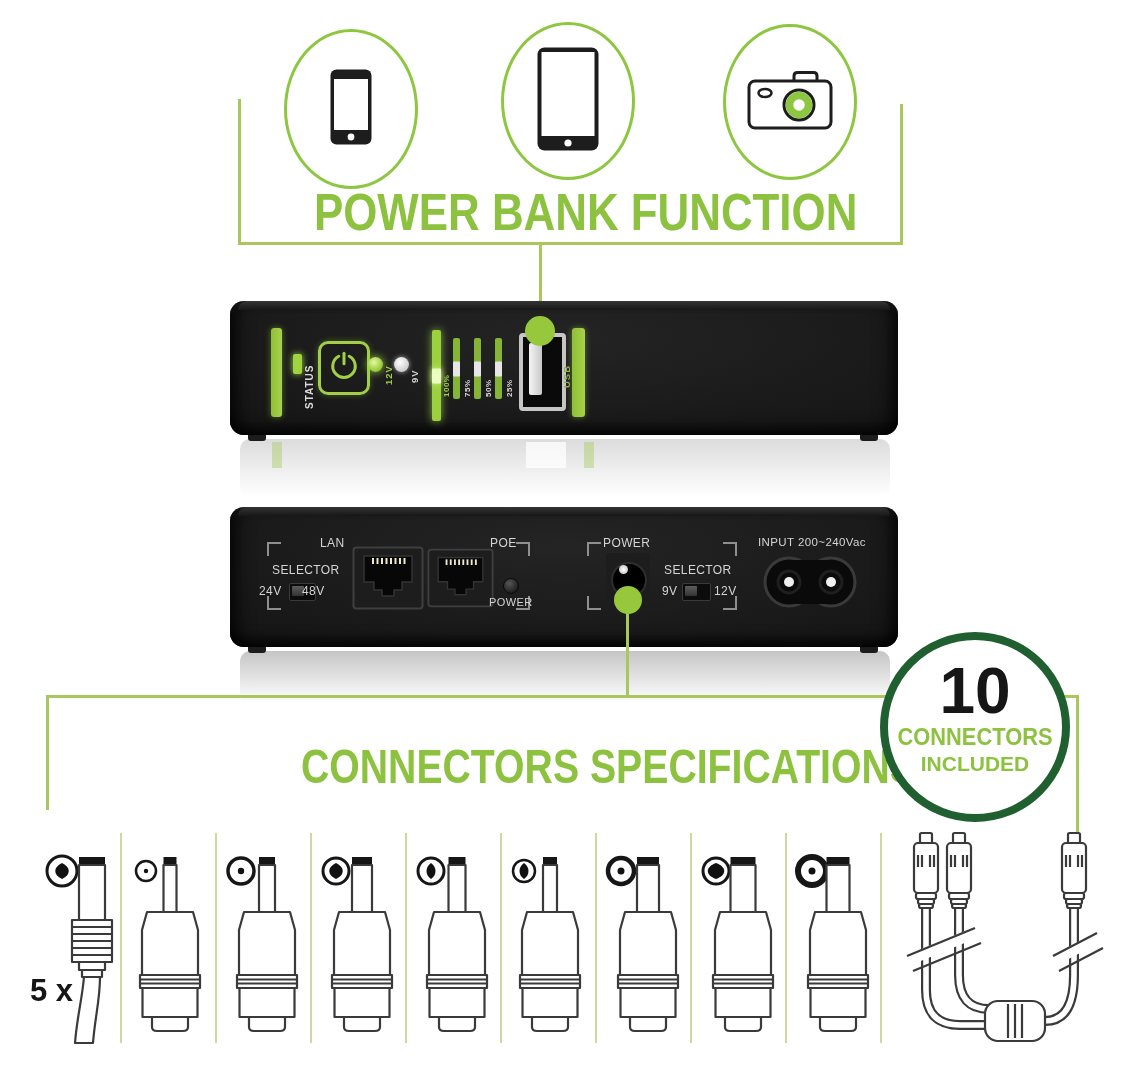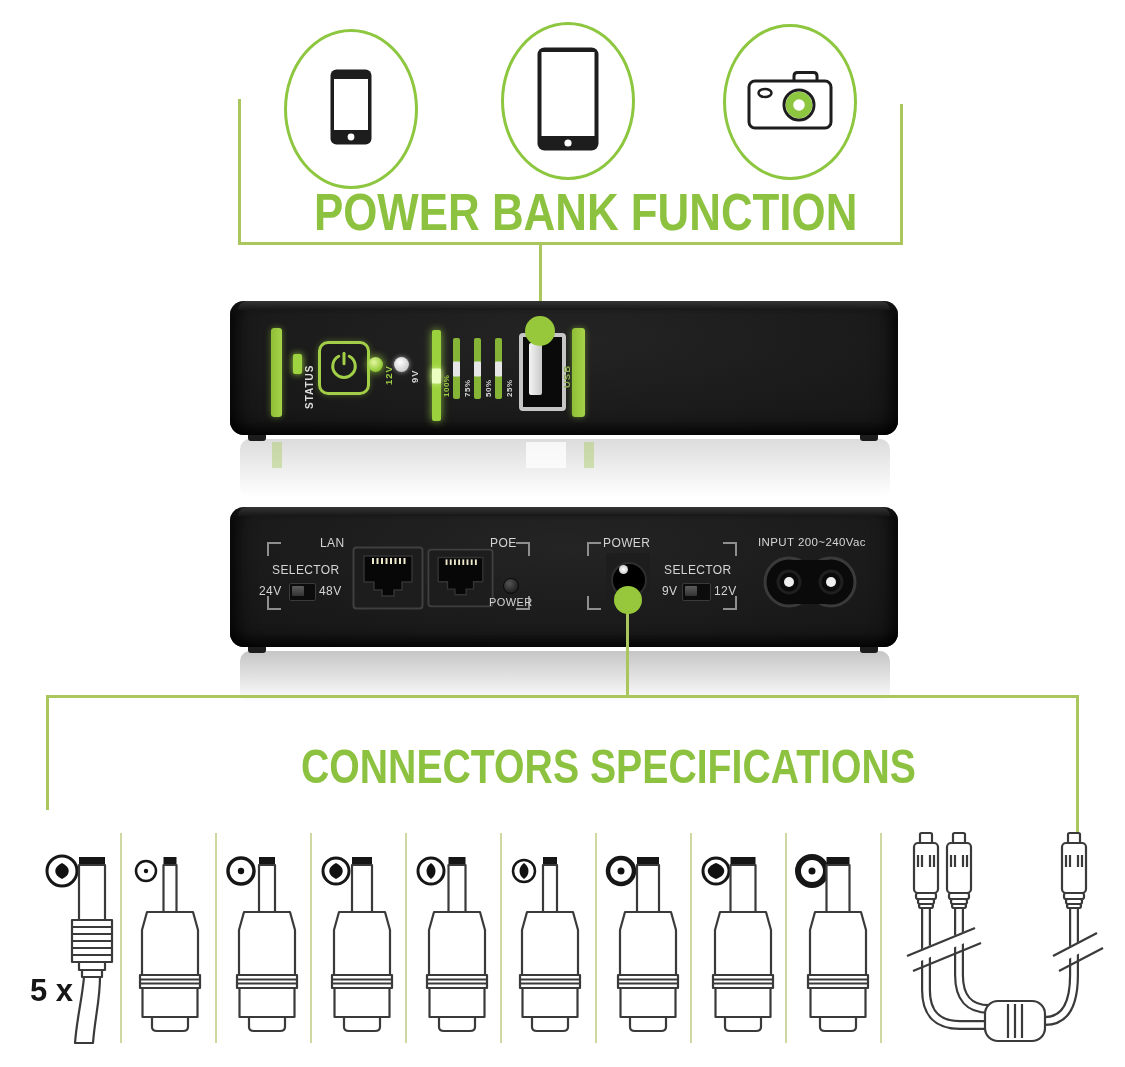--- a/index.html
+++ b/index.html
@@ -180,21 +180,21 @@
     <div class="corner c-tl" style="left:37px;top:35px;"></div>
     <div class="corner c-tr" style="left:286px;top:35px;"></div>
     <div class="corner c-bl" style="left:37px;top:89px;"></div>
     <div class="corner c-br" style="left:286px;top:89px;"></div>
     <div class="blabel" style="left:90px;top:30px;">LAN</div>
     <div class="blabel" style="left:42px;top:57px;">SELECTOR</div>
     <div class="blabel" style="left:29px;top:78px;">24V</div>
     <div class="switch" style="left:59px;top:76px;">
         <div class="knob"></div>
       </div>
-    <div class="blabel" style="left:89px;top:78px;">48V</div>
+    <div class="blabel" style="left:72px;top:78px;">48V</div>
 
     <span class="abs" style="left:122px;top:39px;">
       <svg width="72" height="64" viewBox="0 0 72 64">
         <rect x="1.5" y="1.5" width="69" height="61" rx="3" fill="#1d1d1d" stroke="#3f3f3f" stroke-width="2"></rect>
         <path d="M12 10 H60 V36 H50 V44 H42 V50 H30 V44 H22 V36 H12 Z" fill="#070707" stroke="#333" stroke-width="1.5"></path>
         <g stroke="#efe9cd" stroke-width="2">
           <line x1="21" y1="12" x2="21" y2="18"></line>
             <line x1="25.5" y1="12" x2="25.5" y2="18"></line>
           <line x1="30" y1="12" x2="30" y2="18"></line>
             <line x1="34.5" y1="12" x2="34.5" y2="18"></line>
@@ -257,20 +257,25 @@
   <div id="refl2" class="refl"></div>
 
   <div class="gdot" style="left:614px;top:586px;width:28px;height:28px;"></div>
   <div class="gline" style="left:626px;top:610px;width:3px;height:88px;z-index:3;"></div>
   <div class="gline" style="left:46px;top:695px;width:1033px;height:3px;"></div>
   <div class="gline" style="left:46px;top:695px;width:3px;height:115px;"></div>
   <div class="gline" style="left:1076px;top:695px;width:3px;height:150px;"></div>
 
   <div id="title2" class="title">CONNECTORS SPECIFICATIONS</div>
 
+  <div id="badge">
+    <span class="b-count">10</span>
+    <span class="b-l1">CONNECTORS</span>
+    <span class="b-l2">INCLUDED</span>
+  </div>
 
   <div id="connector-row">
       <div class="cell" style="left: 25px;"><svg width="95" height="212" viewBox="0 0 95 212">
       <circle cx="37" cy="36" r="15" fill="#fff" stroke="#161616" stroke-width="3"></circle>
           <path d="M37 28 C 46 32, 46 40, 37 44 C 28 40, 28 32, 37 28 Z" fill="#111"></path>
       <rect x="54" y="22" width="26" height="9" fill="#161616"></rect>
       <g stroke="#3a3a3a" stroke-width="2.2" fill="#fff" stroke-linejoin="round">
         <rect x="54" y="30" width="26" height="55"></rect>
         <rect x="47" y="85" width="40" height="42"></rect>
         <line x1="47" y1="92" x2="87" y2="92"></line>

